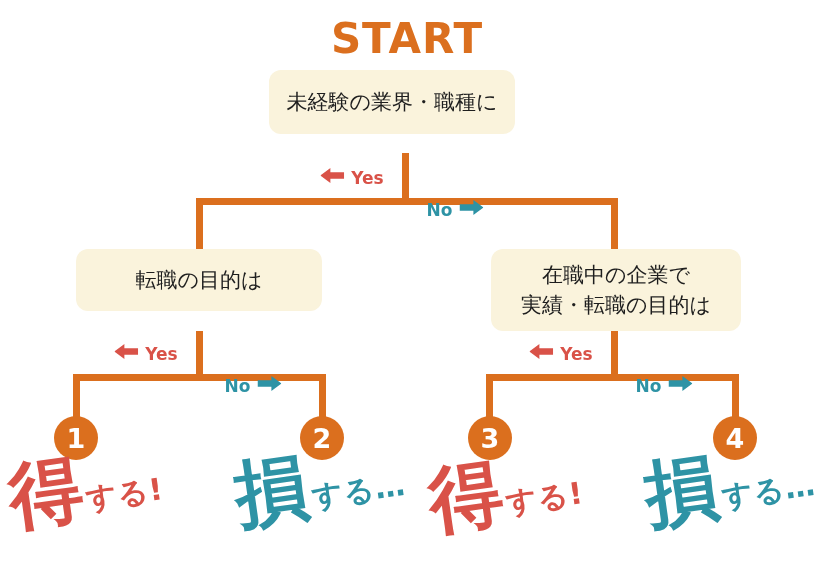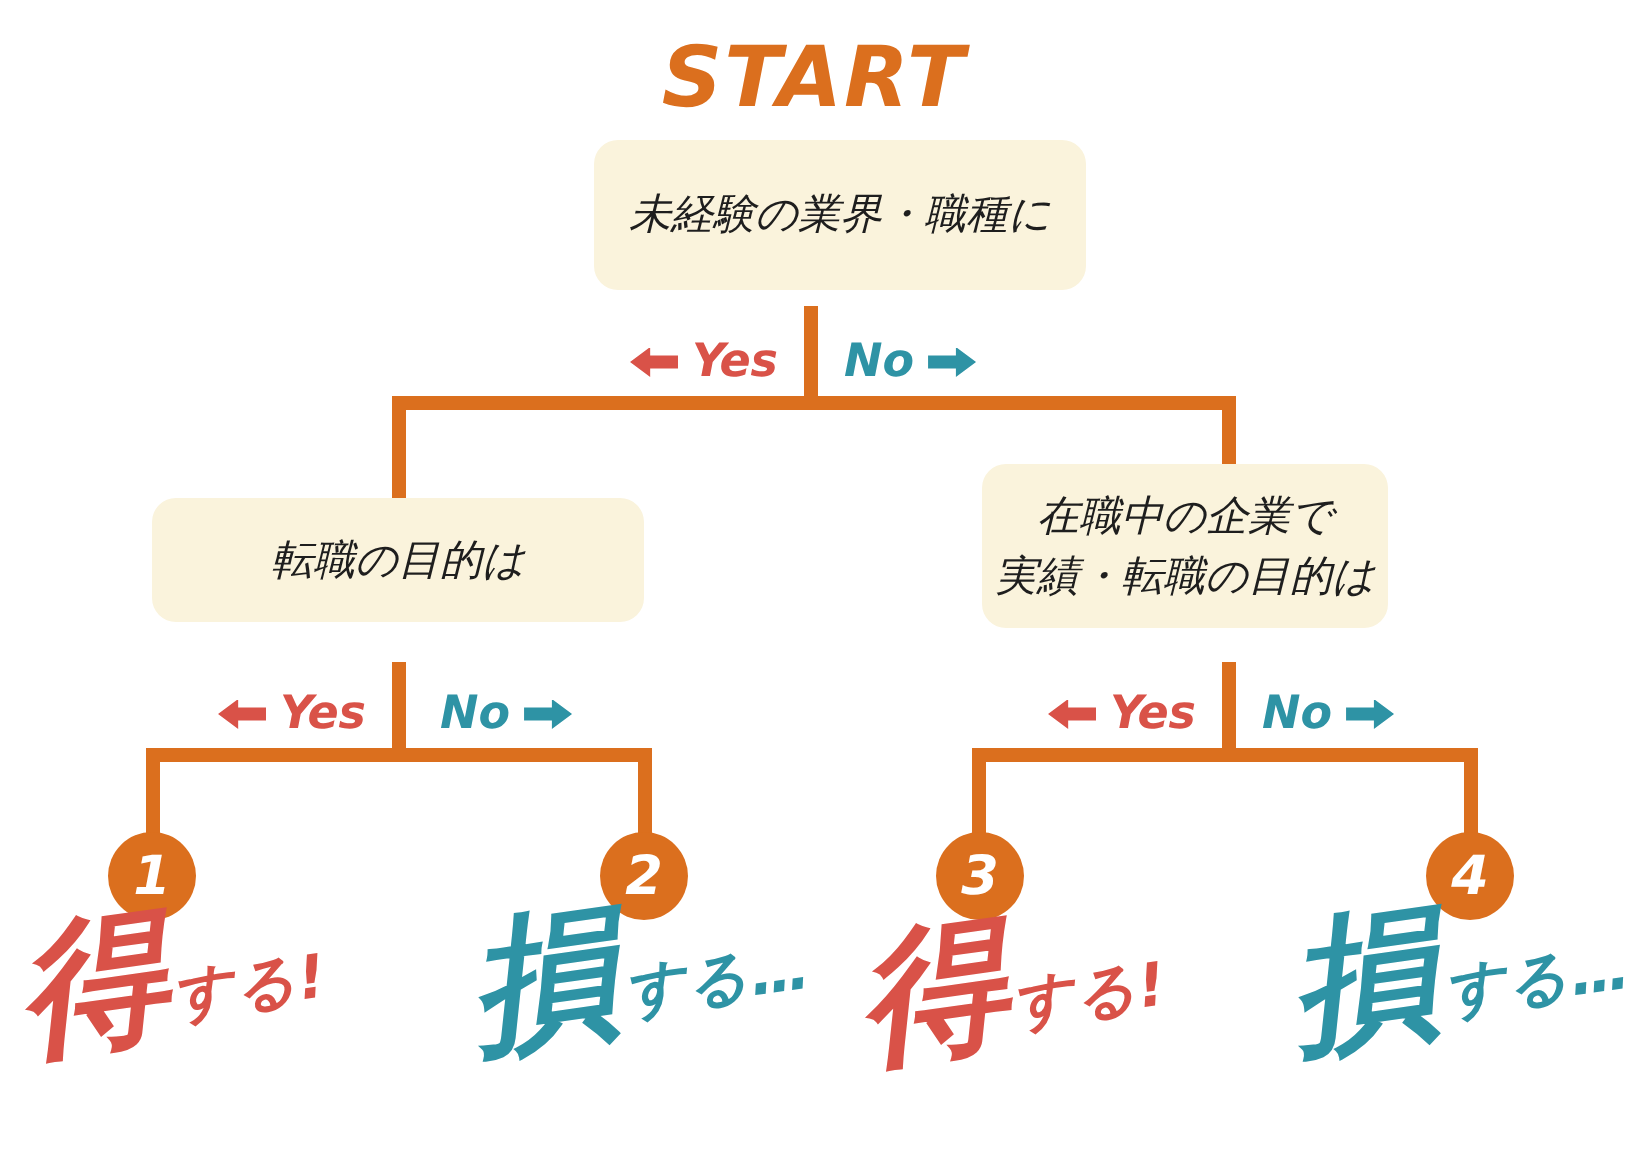--- a/index.html
+++ b/index.html
@@ -11,21 +11,20 @@
   }
   * { margin: 0; padding: 0; box-sizing: border-box; }
   html, body { background: #ffffff; }
   body { font-family: "DejaVu Sans", sans-serif; }
   .canvas {
     position: relative;
     width: 814px;
     height: 582px;
     background: #ffffff;
     overflow: hidden;
-    font-style: italic;
   }
   .start-title {
     position: absolute;
     left: 0; right: 0; top: 14px;
     text-align: center;
     font-size: 42px;
     font-weight: bold;
     letter-spacing: 1px;
     color: var(--orange);
   }
@@ -43,28 +42,27 @@
     justify-content: center;
     color: var(--box_text);
     font-size: 21px;
     line-height: 1.45;
     text-align: center;
   }
   .branch-label {
     position: absolute;
     transform: translateX(-50%);
     display: flex;
-    align-items: center;
     gap: 7px;
-    font-size: 23px;
+    font-size: 17px;
     font-weight: bold;
     white-space: nowrap;
   }
   .branch-label.yes { color: var(--red); }
-  .branch-label.no  { color: var(--teal); }
+  .branch-label.no  { color: var(--teal); margin-top: 32px; }
   .arrow {
     display: inline-block;
     width: 24px;
     height: 15px;
     background: currentColor;
   }
   .arrow-left  { clip-path: polygon(0 50%, 42% 0, 42% 28%, 100% 28%, 100% 72%, 42% 72%, 42% 100%); }
   .arrow-right { clip-path: polygon(100% 50%, 58% 0, 58% 28%, 0 28%, 0 72%, 58% 72%, 58% 100%); }
   .num-circle {
     position: absolute;
@@ -117,27 +115,27 @@
   <div class="line" style="left:196px; top:331px; width:7px; height:50px;"></div>
   <div class="line" style="left:73px;  top:374px; width:253px; height:7px;"></div>
   <div class="line" style="left:73px;  top:374px; width:7px; height:46px;"></div>
   <div class="line" style="left:319px; top:374px; width:7px; height:46px;"></div>
 
   <div class="line" style="left:611px; top:331px; width:7px; height:50px;"></div>
   <div class="line" style="left:486px; top:374px; width:253px; height:7px;"></div>
   <div class="line" style="left:486px; top:374px; width:7px; height:46px;"></div>
   <div class="line" style="left:732px; top:374px; width:7px; height:46px;"></div>
 
-  <div class="qbox" style="left:297px; top:70px; width:246px; height:75px;text-align:center;">
+  <div class="qbox" style="left:269px; top:70px; width:246px; height:64px;text-align:center;">
     <div>未経験の業界・職種に</div>
   </div>
   <div class="qbox" style="left:76px; top:249px; width:246px; height:62px;">
     <div>転職の目的は</div>
   </div>
-  <div class="qbox" style="left:491px; top:232px; width:203px; height:82px;">
+  <div class="qbox" style="left:491px; top:249px; width:250px; height:82px;">
     <div>在職中の企業で</div>
     <div>実績・転職の目的は</div>
   </div>
 
   <div class="branch-label yes" style="left:352px; top:168px;">
     <span class="arrow arrow-left"></span>
     <span>Yes</span>
   </div>
   <div class="branch-label no" style="left:455px; top:168px;">
     <span>No</span>

